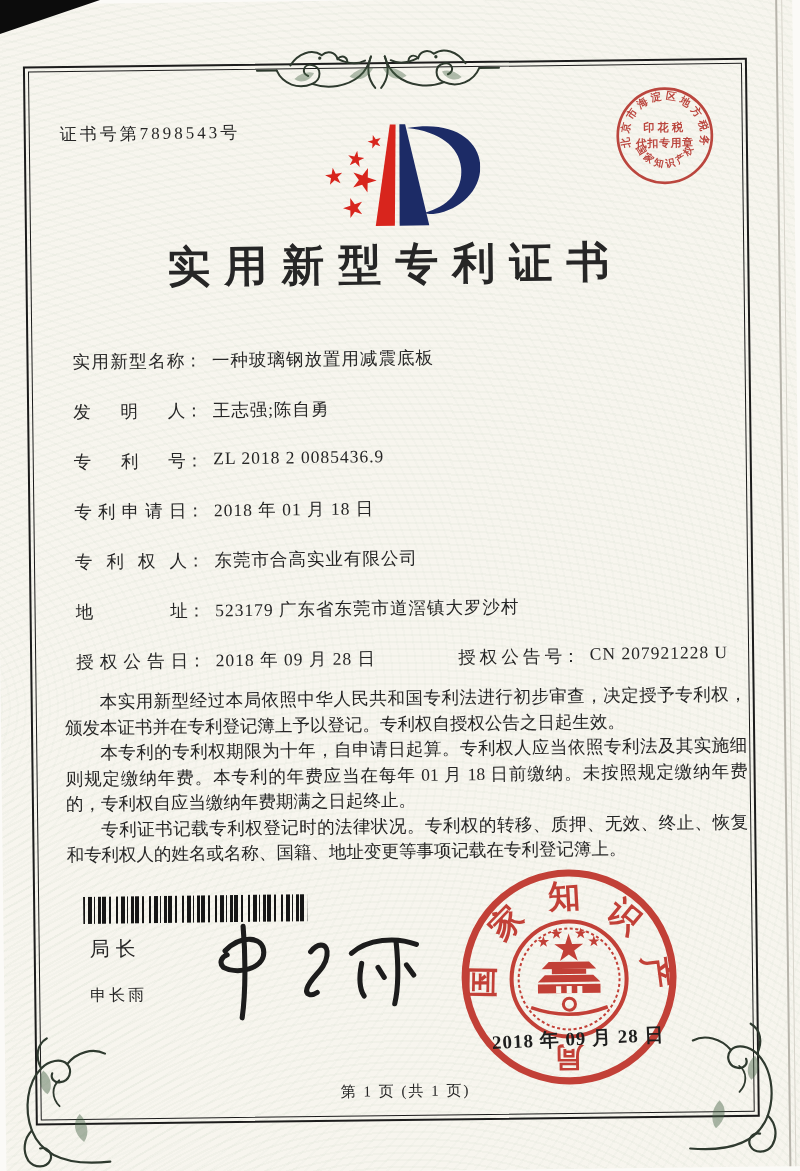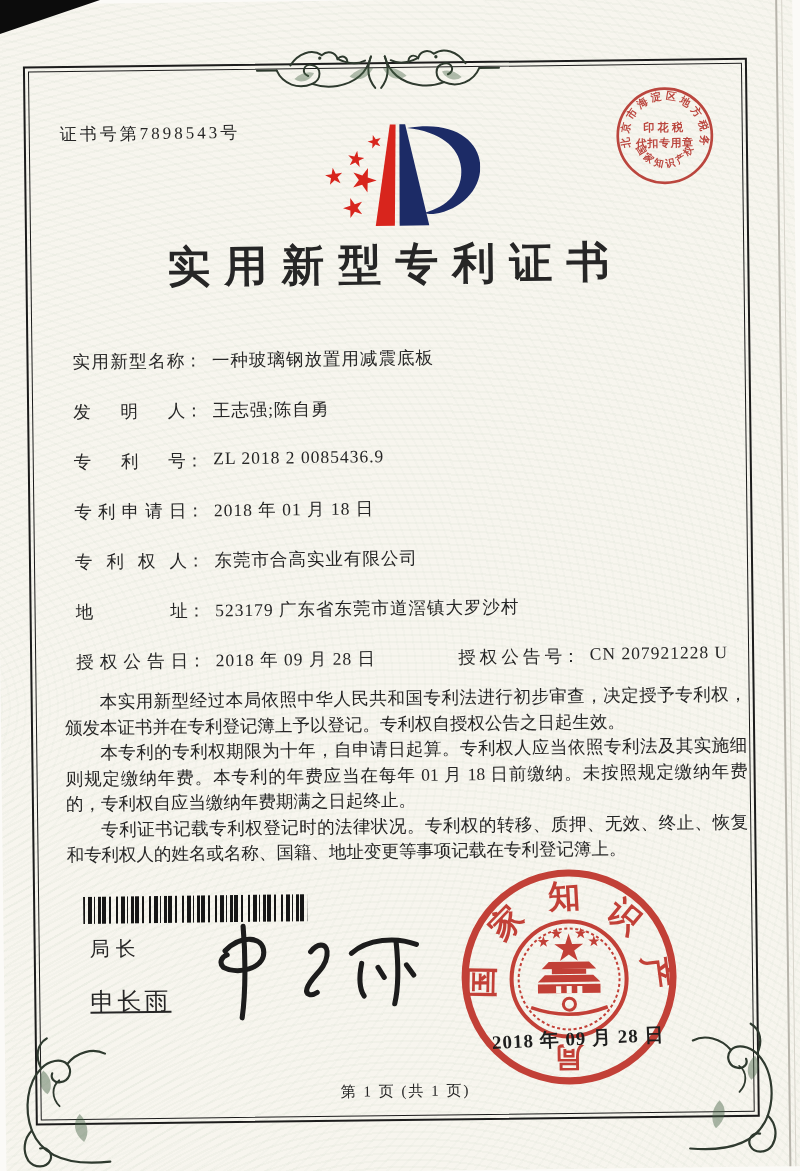--- a/index.html
+++ b/index.html
@@ -43,21 +43,21 @@
   .barcode{position:absolute;left:80px;top:893px;width:224px;height:27px;
     background:repeating-linear-gradient(90deg,
       #161616 0 2px, rgba(0,0,0,0) 2px 5px,
       #161616 5px 9px, rgba(0,0,0,0) 9px 11px,
       #161616 11px 12px, rgba(0,0,0,0) 12px 15px,
       #161616 15px 18px, rgba(0,0,0,0) 18px 19px,
       #161616 19px 23px, rgba(0,0,0,0) 23px 26px,
       #161616 26px 28px, rgba(0,0,0,0) 28px 33px);}
 
   .director-title{position:absolute;left:86px;top:932px;font-size:20px;letter-spacing:6px;}
-  .director-name{position:absolute;left:86px;top:982px;font-size:24px;letter-spacing:3px;text-decoration:underline;}
+  .director-name{position:absolute;left:86px;top:982px;font-size:16px;letter-spacing:3px;}
   .sig{position:absolute;left:192px;top:910px;width:246px;height:112px;}
 
   .seal{position:absolute;left:452px;top:866px;width:226px;height:226px;opacity:.93;}
   .seal-date{position:absolute;left:487px;top:1028px;font-size:19px;font-weight:bold;
     letter-spacing:1px;color:#1e1e1e;transform:rotate(-2deg);}
   .tax-stamp{position:absolute;left:617px;top:85px;width:108px;height:108px;opacity:.9;}
 
   .footer{position:absolute;left:0;top:1082px;width:100%;text-align:center;
     font-size:15px;letter-spacing:2px;}
 

